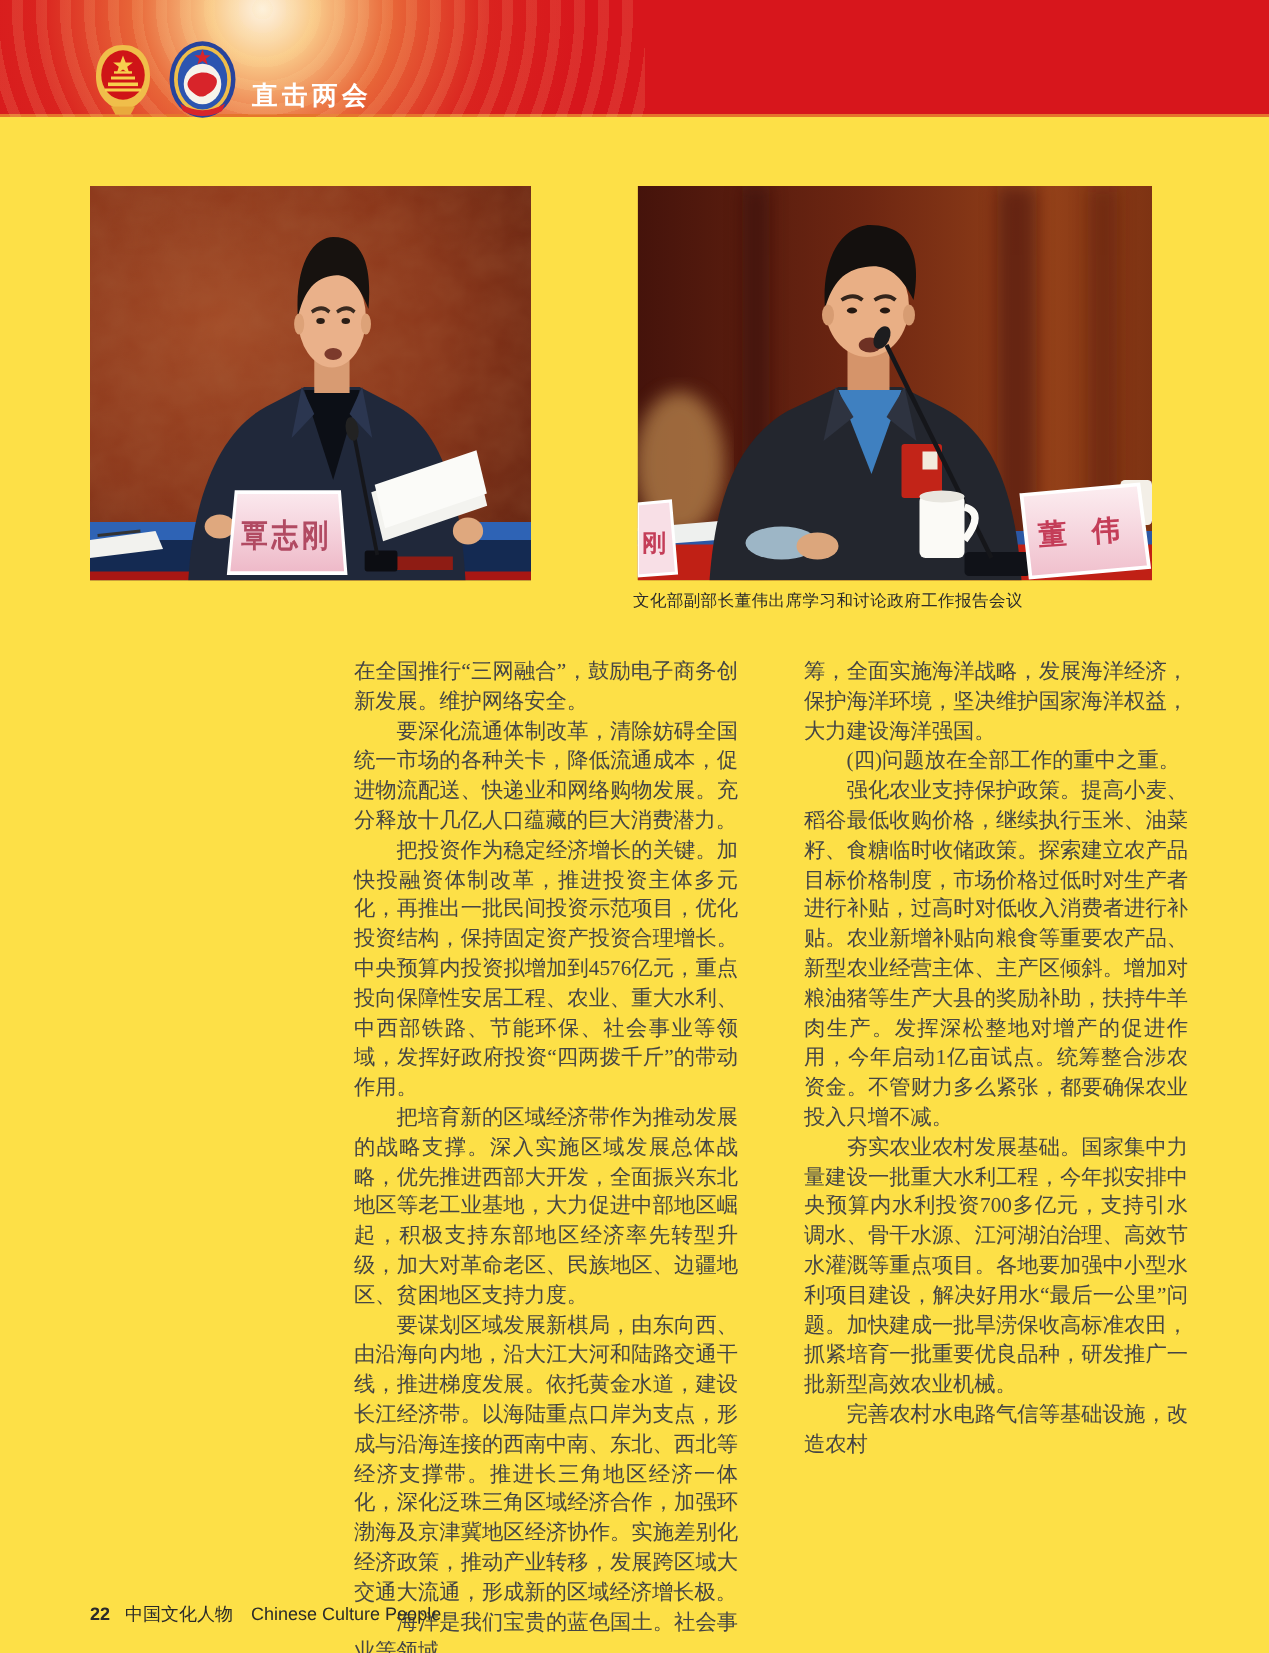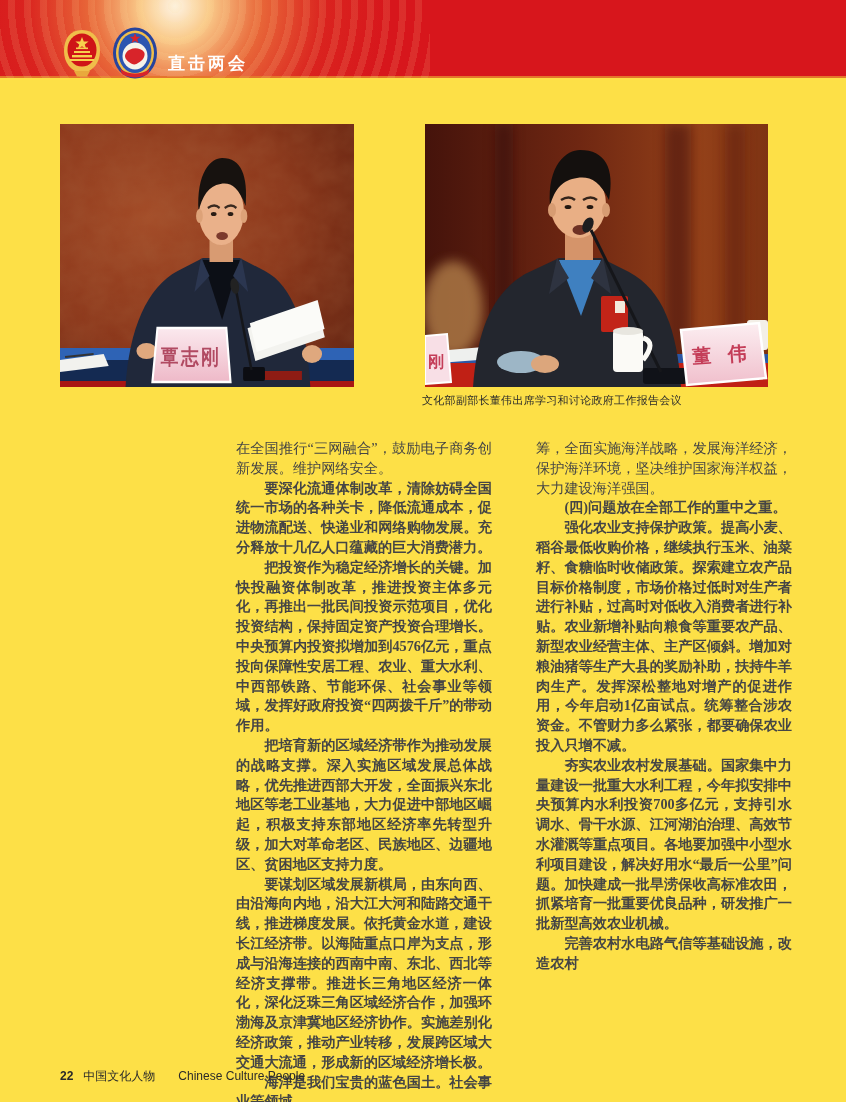--- a/index.html
+++ b/index.html
@@ -50,30 +50,30 @@
 
   
   .columns {
     position:absolute; left:200px; top:439px; width:592px;
     display:flex; gap:8px;
   }
   .col {
     width:292px; font-size:14.2px; line-height:19.8px;
     text-align:justify; color:#454545;margin-left:36px;
   }
-  .col p.ind { text-indent:2em;font-weight:bold; }
+  .col p.ind { text-indent:2em; }
 
   
   .footer {
     position:absolute; left:60px; top:1068px;
     font-family:"Liberation Sans","DejaVu Sans",sans-serif;
     font-size:12px; color:#2a2a2a;
   }
   .footer .pnum { font-weight:bold; margin-right:10px; font-size:12px; }
-  .footer .cn { margin-right:23px; }
+  .footer .cn { margin-right:12px; }
 </style>
 </head>
 <body>
 
 <div class="page">
 
   <header class="band">
     <svg class="emblem national" viewBox="0 0 40 48">
       <path d="M20,1 C32,1 38,10 38,22 C38,34 31,42 20,45 C9,42 2,34 2,22 C2,10 8,1 20,1 Z" fill="#f0be4a"></path>
       <ellipse cx="20" cy="21" rx="14.5" ry="16.5" fill="#cf1417"></ellipse>

